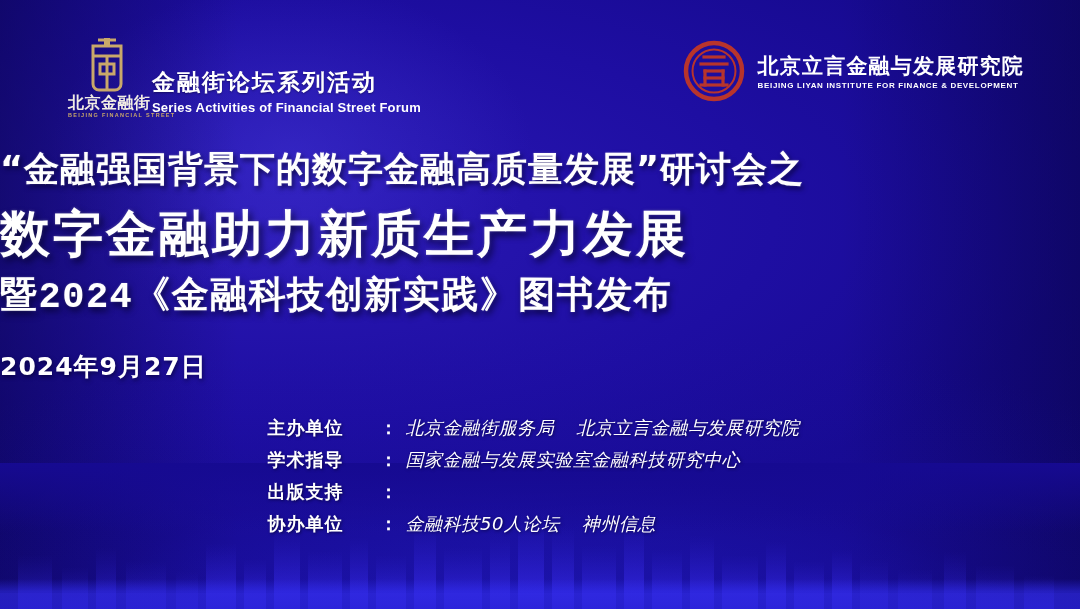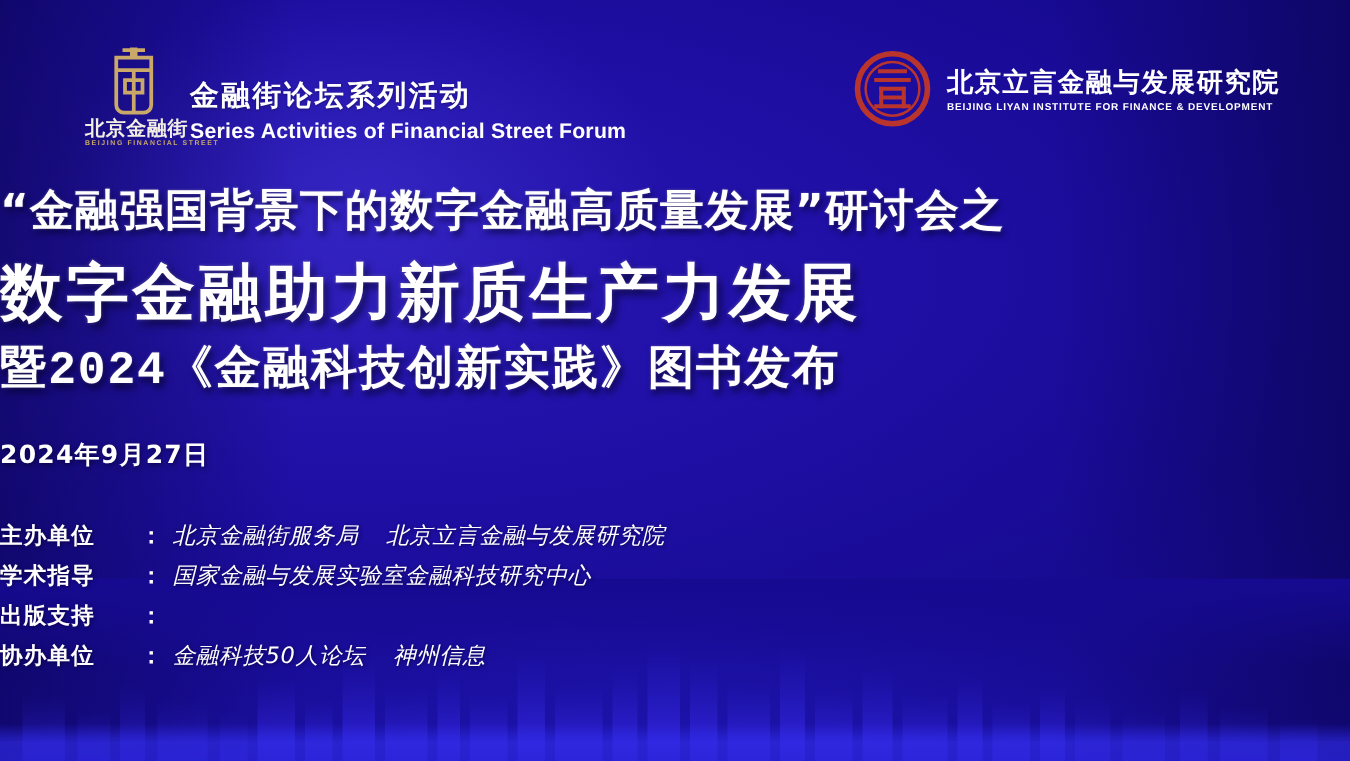--- a/index.html
+++ b/index.html
@@ -72,21 +72,21 @@
     white-space:nowrap;
   }
   .bfs-text{ padding-bottom:4px; }
   .bfs-title-cn{
     font-family:"DejaVu Sans","Liberation Sans",sans-serif;
     font-size:23px; font-weight:bold; color:#ffffff; letter-spacing:2px;
     white-space:nowrap; line-height:1.18;
     text-shadow:0 1px 2px rgba(0,0,0,0.35);
   }
   .bfs-title-en{
-    font-size:17px; font-weight:bold; color:#ffffff; letter-spacing:0.2px;
+    font-size:13px; font-weight:bold; color:#ffffff; letter-spacing:0.2px;
     white-space:nowrap; margin-top:3px;text-align:right;
   }
 
   .logo-right{
     position:absolute; right:56px; top:4px; display:flex; align-items:center; gap:13px;
   }
   .liyan-seal{ width:62px; height:62px; flex:0 0 auto; }
   .liyan-text{ padding-top:2px; }
   .liyan-cn{
     font-family:"DejaVu Sans","Liberation Sans",sans-serif;
@@ -113,29 +113,29 @@
     text-shadow:3px 4px 7px rgba(5,2,45,0.8), 0 0 3px rgba(255,255,255,0.3);
   }
   .t-line3{
     font-family:Liberation Mono, monospace;
     font-size:37px; font-weight:bold; color:#ffffff; letter-spacing:1.5px;
     white-space:nowrap; line-height:1.25; margin-top:8px;
     text-shadow:2px 4px 6px rgba(5,2,45,0.8), 0 0 2px rgba(255,255,255,0.3);
   }
   .t-date{
     font-family:"DejaVu Sans","Liberation Sans",sans-serif;
-    font-size:20px; font-weight:bold; color:#ffffff; letter-spacing:1px;
+    font-size:25px; font-weight:bold; color:#ffffff; letter-spacing:1px;
     margin-top:30px; white-space:nowrap;
     text-shadow:1px 2px 4px rgba(5,2,45,0.7);
   }
 
   
   .credits{
     position:absolute; left:0; right:0; top:416px;
-    display:flex; flex-direction:column; align-items:flex-start; gap:8px;
+    display:flex; flex-direction:column; align-items:center; gap:8px;
   }
   .credit-row{
     display:flex; align-items:baseline;
     width:545px;
     font-family:"DejaVu Sans","Liberation Sans",sans-serif;
     white-space:nowrap;
   }
   .credit-label{
     font-size:18px; font-weight:bold; color:#ffffff; letter-spacing:1px;
     flex:0 0 auto; width:112px; text-align:left;

